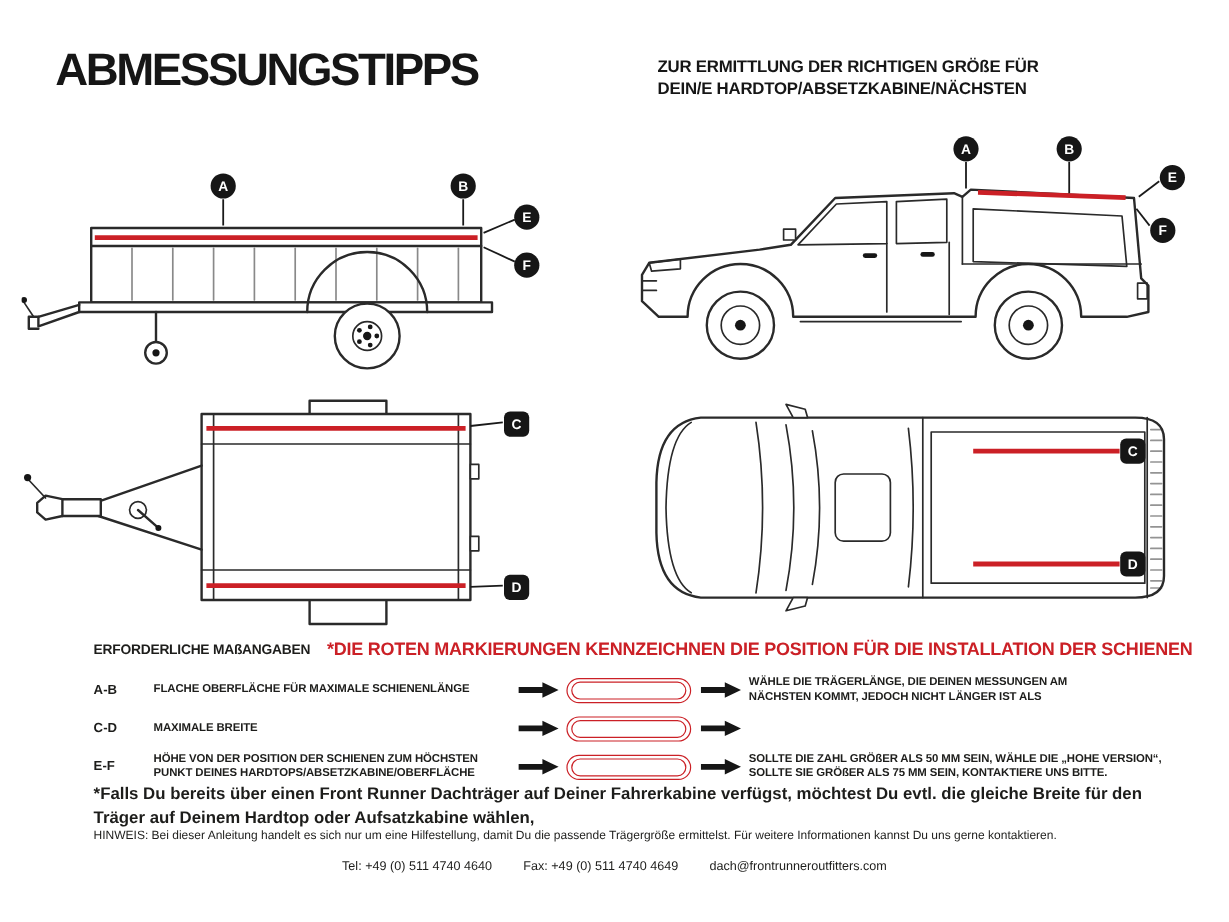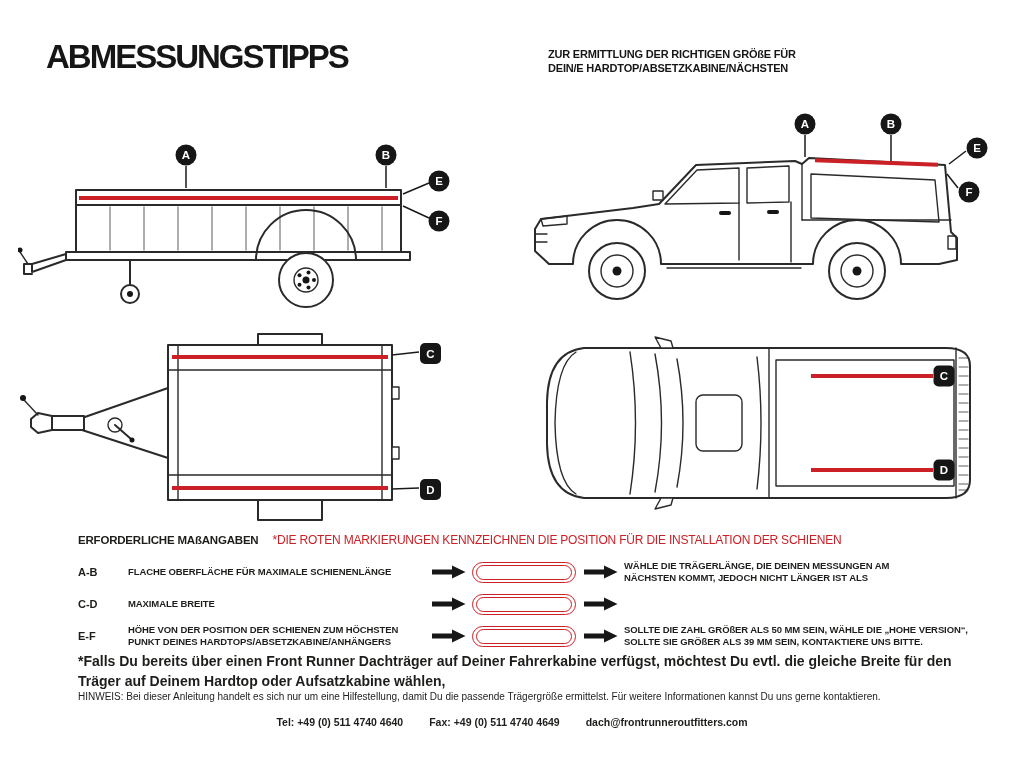--- a/index.html
+++ b/index.html
@@ -1,49 +1,49 @@
 <!DOCTYPE html>
 <html><head>
 <meta charset="utf-8">
 <style>
   *{margin:0;padding:0;box-sizing:border-box}
   html,body{width:1024px;height:768px;background:#ffffff}
   body{font-family:"Liberation Sans",sans-serif;color:#1d1d1b;-webkit-font-smoothing:antialiased}
   .page{position:relative;width:1024px;height:768px;background:#fff;overflow:hidden}
 
-  .title{position:absolute;left:46px;top:38px;font-size:33px;font-weight:800;letter-spacing:-2px;color:#161616;white-space:nowrap}
-  .subtitle{position:absolute;left:548px;top:47px;font-size:11px;font-weight:700;line-height:1.28;letter-spacing:-0.2px;color:#161616}
+  .title{position:absolute;left:46px;top:38px;font-size:38px;font-weight:800;letter-spacing:-2px;color:#161616;white-space:nowrap}
+  .subtitle{position:absolute;left:548px;top:47px;font-size:14px;font-weight:700;line-height:1.28;letter-spacing:-0.2px;color:#161616}
   .blk{display:block}
 
   .fig{position:absolute}
   svg text{font-family:"Liberation Sans",sans-serif;font-weight:700;font-size:11.5px;fill:#ffffff;text-anchor:middle}
   .ln{stroke:#2a2a2a;stroke-width:2;fill:none;stroke-linecap:round;stroke-linejoin:round}
   .ln1{stroke:#2a2a2a;stroke-width:1.4;fill:none;stroke-linecap:round;stroke-linejoin:round}
   .fillw{fill:#ffffff}
   .mk{fill:#161616;stroke:none}
   .red-line{stroke:#cb2026;stroke-width:4;fill:none;stroke-linecap:butt}
   .leader{stroke:#1a1a1a;stroke-width:1.5;fill:none}
 
   .meas{position:absolute;left:78px;top:533px;width:930px}
   .meas-head{display:flex;gap:14px;align-items:center}
   .meas-title{font-size:11.5px;font-weight:800;letter-spacing:-0.2px}
   .red{color:#cb2026}
-  .red-note{font-size:12px;font-weight:400;letter-spacing:-0.2px}
+  .red-note{font-size:15px;font-weight:700;letter-spacing:-0.2px}
   .rows{margin-top:13px;display:flex;flex-direction:column;gap:9px}
   .row{display:grid;grid-template-columns:46px 298px 38px 106px 38px 1fr;align-items:center;column-gap:4px}
   .key{font-size:11px;font-weight:800}
   .lbl,.res{font-size:9.5px;font-weight:700;line-height:1.3;letter-spacing:-0.1px}
   .arrow{display:flex;justify-content:center;align-items:center}
   .pill{width:104px;height:21px;border:1.5px solid #cb2026;border-radius:11px;position:relative;background:#fff}
   .pill i{position:absolute;left:3px;right:3px;top:2px;bottom:2px;border:1px solid #cb2026;border-radius:8px;display:block}
 
   .footnote{position:absolute;left:78px;top:652px;width:905px;font-size:14px;font-weight:700;line-height:1.42}
   .footnote .indent{padding-left:10px}
   .hinweis{position:absolute;left:78px;top:691px;width:920px;font-size:10px;font-weight:400}
-  .contact{position:absolute;left:0;top:716px;width:1024px;display:flex;justify-content:center;gap:26px;font-size:10.5px;font-weight:700}
+  .contact{position:absolute;left:0;top:716px;width:1024px;display:flex;justify-content:center;gap:26px;font-size:10.5px;font-weight:400}
 </style>
 </head>
 <body>
 
 <div class="page">
 
   <h1 class="title">ABMESSUNGSTIPPS</h1>
 
   <div class="subtitle">
     <span class="blk">ZUR ERMITTLUNG DER RICHTIGEN GRÖßE FÜR</span>
@@ -308,38 +308,38 @@
           <svg width="34" height="14" viewBox="0 0 34 14">
               <path d="M0 4.6 H20 V0.6 L33.5 7 L20 13.4 V9.4 H0 Z" fill="#161616"></path>
             </svg>
         </span>
       </div>
 
       <div class="row">
         <span class="key">E-F</span>
         <span class="lbl">
           <span class="blk">HÖHE VON DER POSITION DER SCHIENEN ZUM HÖCHSTEN</span>
-          <span class="blk">PUNKT DEINES HARDTOPS/ABSETZKABINE/ANHÄNGERS</span>
+          <span class="blk">PUNKT DEINES HARDTOPS/ABSETZKABINE/OBERFLÄCHE</span>
         </span>
         <span class="arrow">
           <svg width="34" height="14" viewBox="0 0 34 14">
               <path d="M0 4.6 H20 V0.6 L33.5 7 L20 13.4 V9.4 H0 Z" fill="#161616"></path>
             </svg>
         </span>
         <span class="pill">
             <i></i>
           </span>
         <span class="arrow">
           <svg width="34" height="14" viewBox="0 0 34 14">
               <path d="M0 4.6 H20 V0.6 L33.5 7 L20 13.4 V9.4 H0 Z" fill="#161616"></path>
             </svg>
         </span>
         <span class="res">
           <span class="blk">SOLLTE DIE ZAHL GRÖßER ALS 50 MM SEIN, WÄHLE DIE „HOHE VERSION“,</span>
-          <span class="blk">SOLLTE SIE GRÖßER ALS 39 MM SEIN, KONTAKTIERE UNS BITTE.</span>
+          <span class="blk">SOLLTE SIE GRÖßER ALS 75 MM SEIN, KONTAKTIERE UNS BITTE.</span>
         </span>
       </div>
 
     </div>
   </div>
 
   <div class="footnote">
     <span class="blk">*Falls Du bereits über einen Front Runner Dachträger auf Deiner Fahrerkabine verfügst, möchtest Du evtl. die gleiche Breite für den Träger auf Deinem Hardtop oder Aufsatzkabine wählen,</span>
   </div>
 

